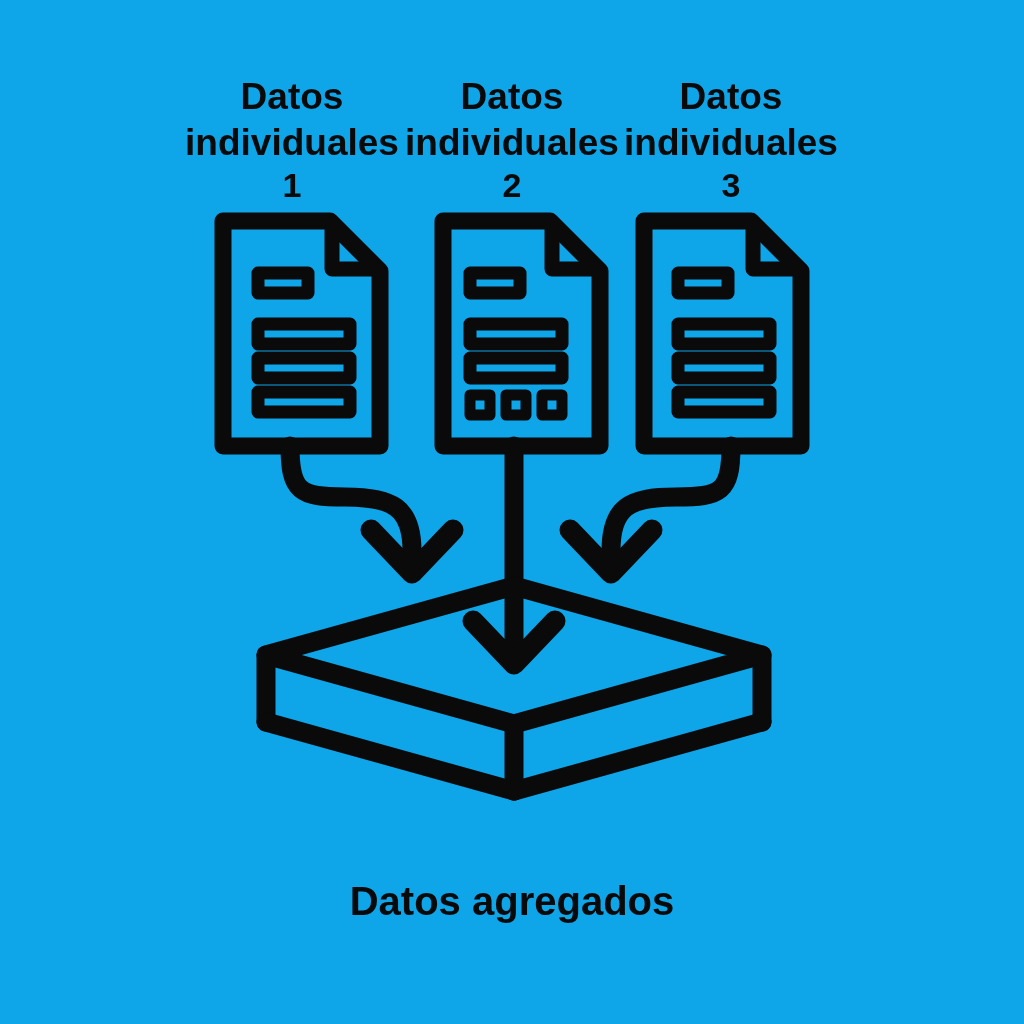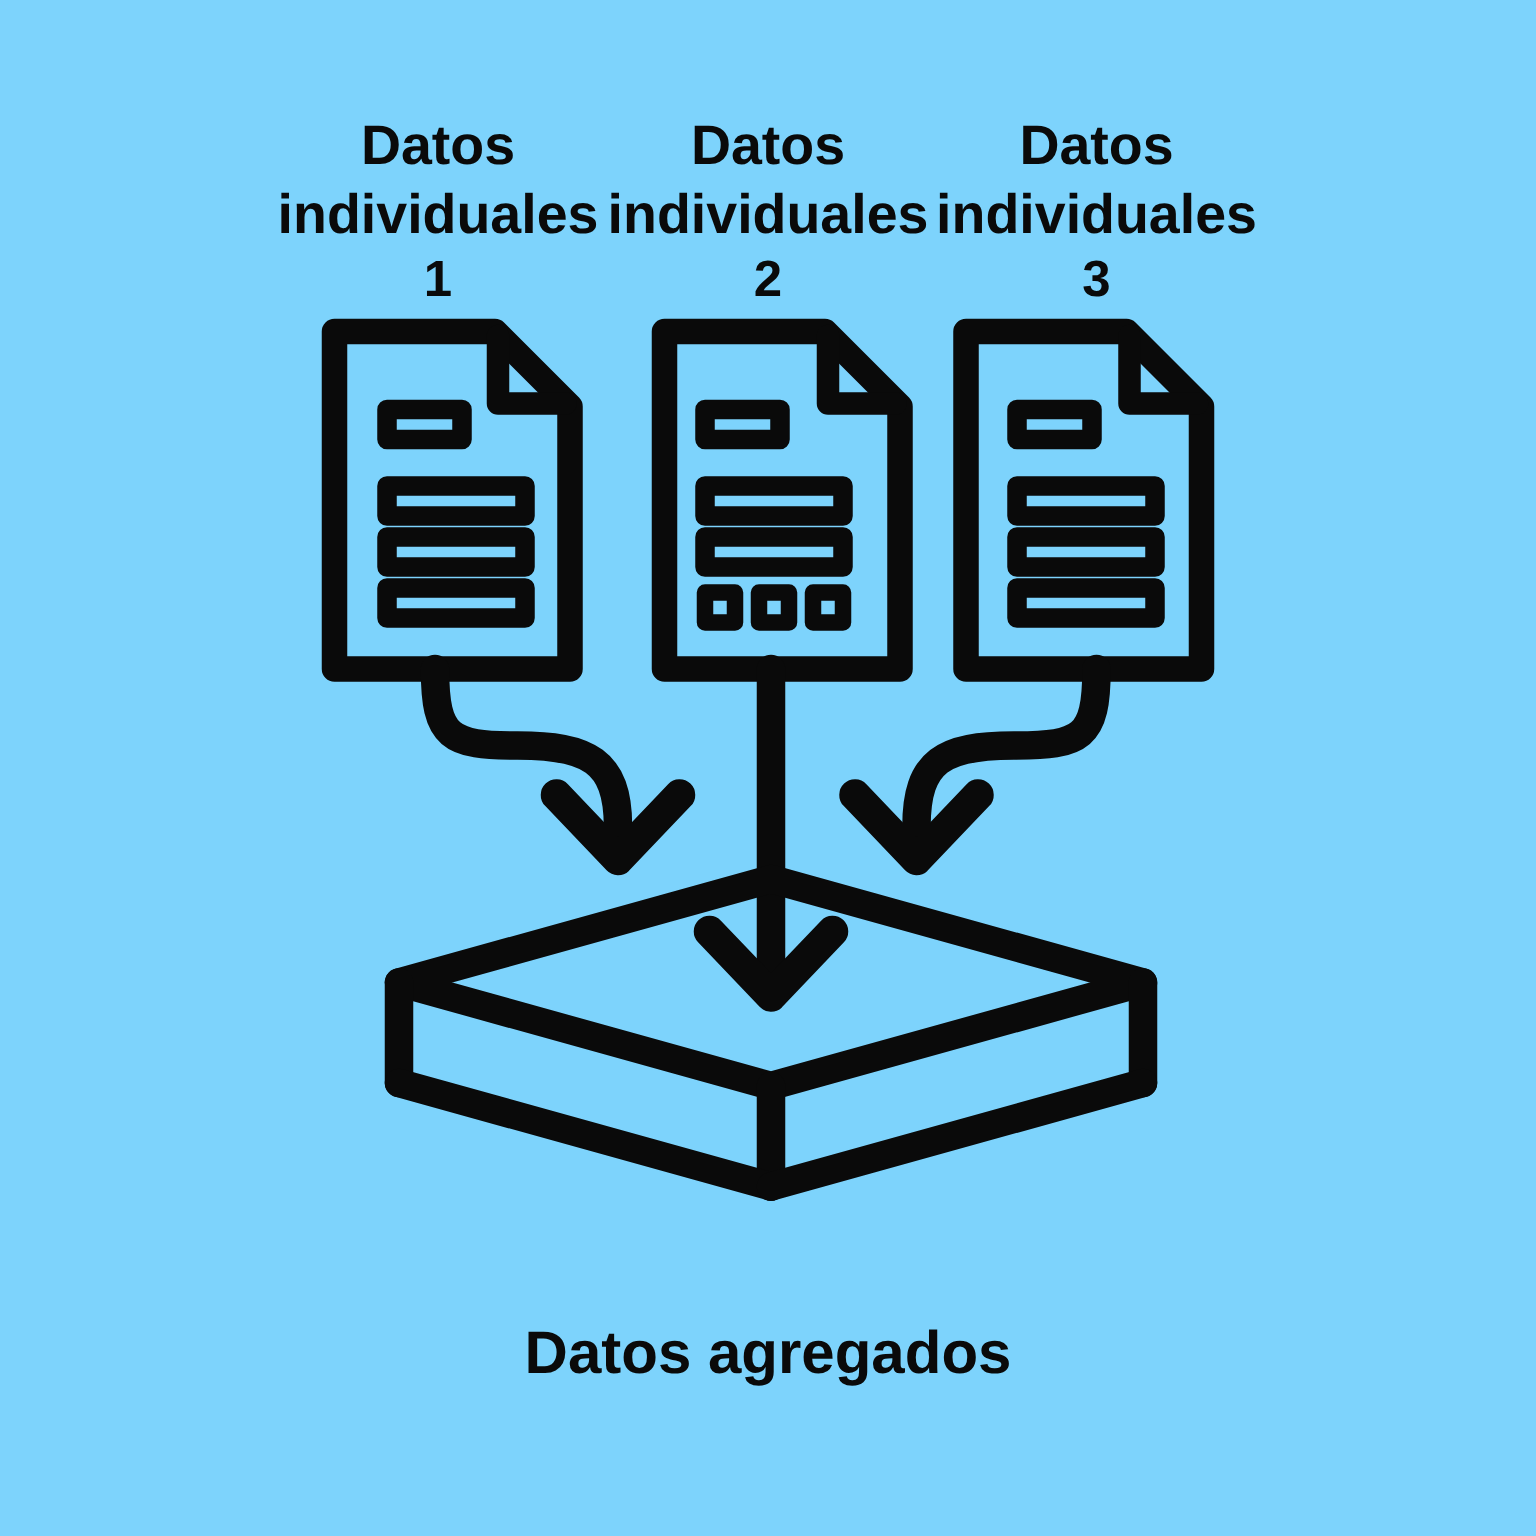--- a/index.html
+++ b/index.html
@@ -11,21 +11,21 @@
   body {
     width: 1024px;
     height: 1024px;
     overflow: hidden;
     font-family: "Liberation Sans", sans-serif;
   }
   #canvas {
     position: relative;
     width: 1024px;
     height: 1024px;
-    background: #7dd3fc;
+    background: #0ea5e9;
   }
   #diagram-svg {
     position: absolute;
     left: 0;
     top: 0;
     width: 1024px;
     height: 1024px;
     display: block;
   }
   .label-text {

